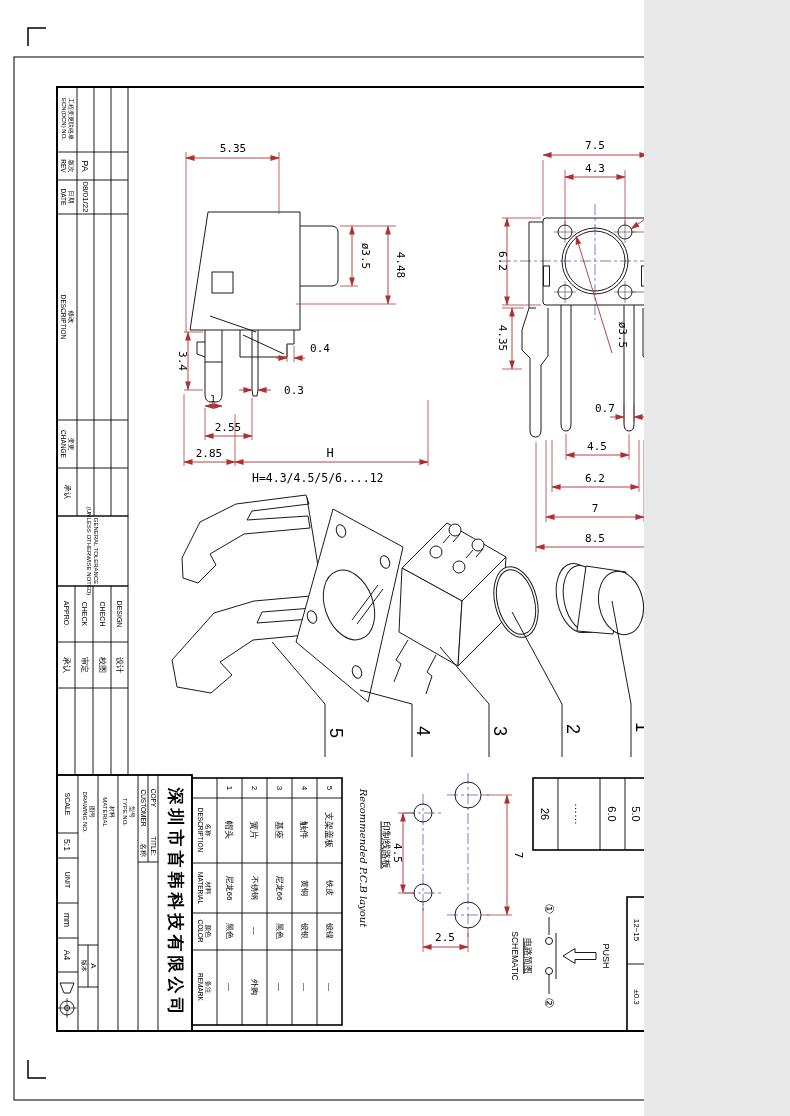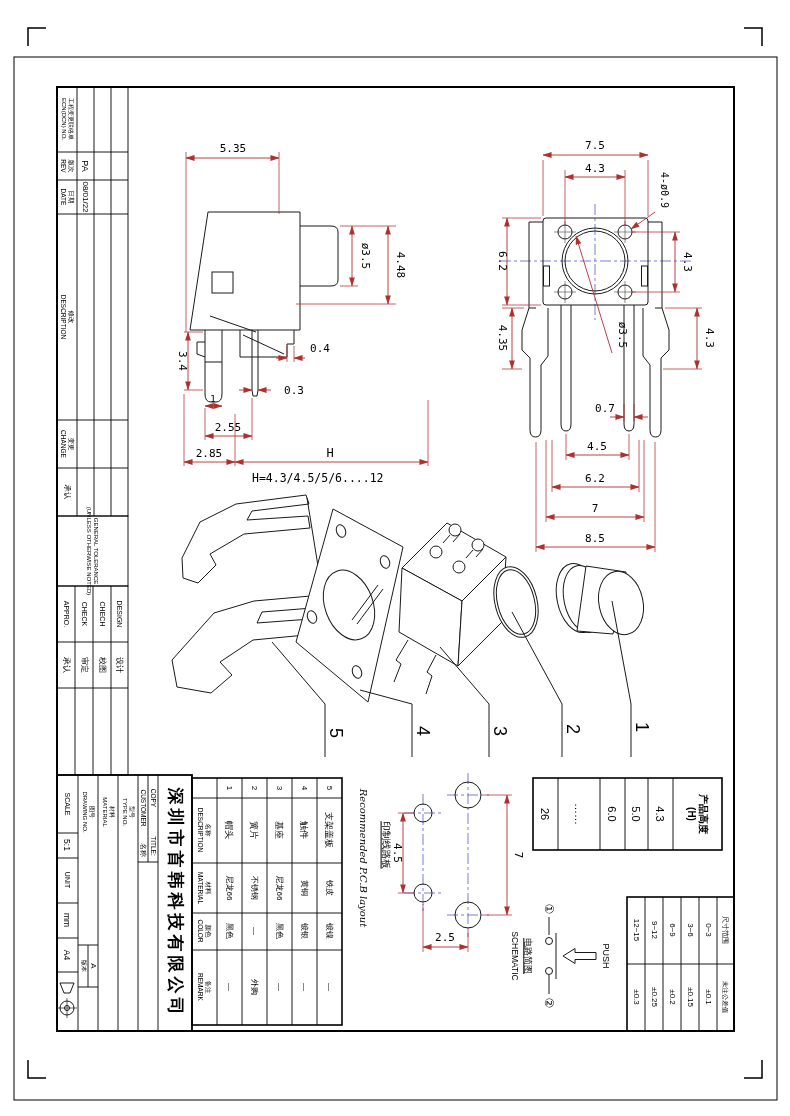--- a/index.html
+++ b/index.html
@@ -1,16 +1,16 @@
 <!DOCTYPE html>
 <html><head>
 <meta charset="utf-8">
 <style>
   html,body{margin:0;padding:0;background:#e8e8e8;}
-  .page{position:relative;width:790px;height:1116px;background:#ffffff;overflow:hidden;
+  .page{position:relative;width:644px;height:1116px;background:#ffffff;overflow:hidden;
         font-family:"Liberation Sans",sans-serif;color:#000;}
   svg{position:absolute;left:0;top:0;}
   
   .rt{position:absolute;white-space:nowrap;transform:translate(-50%,-50%) rotate(90deg);
       text-align:center;line-height:1.18;color:#000;}
   .l{display:block;text-align:center;white-space:nowrap;}
   .u{text-decoration:underline;}
   .it{font-family:"DejaVu Serif",serif;font-style:italic;}
   .company{font-weight:bold;letter-spacing:4px;}
   .tb{stroke:#000;fill:none;}

